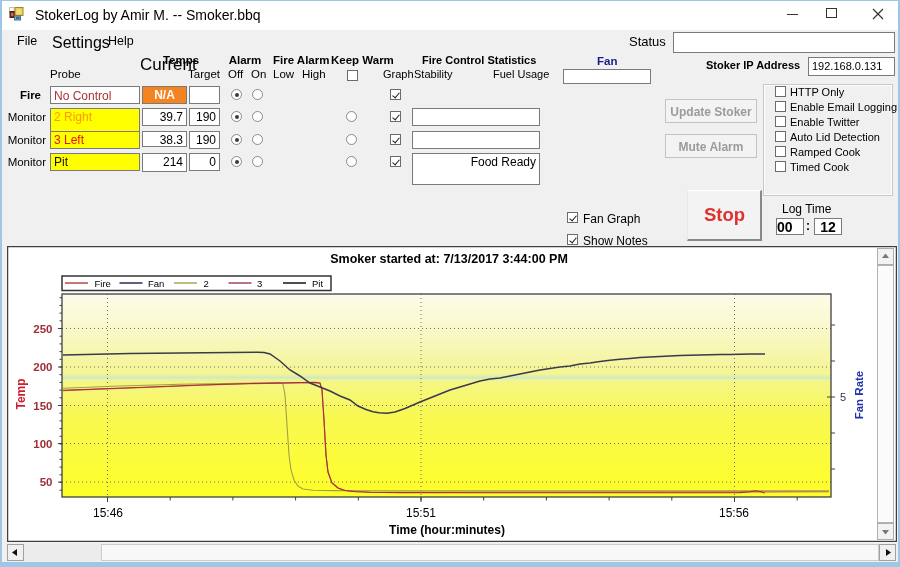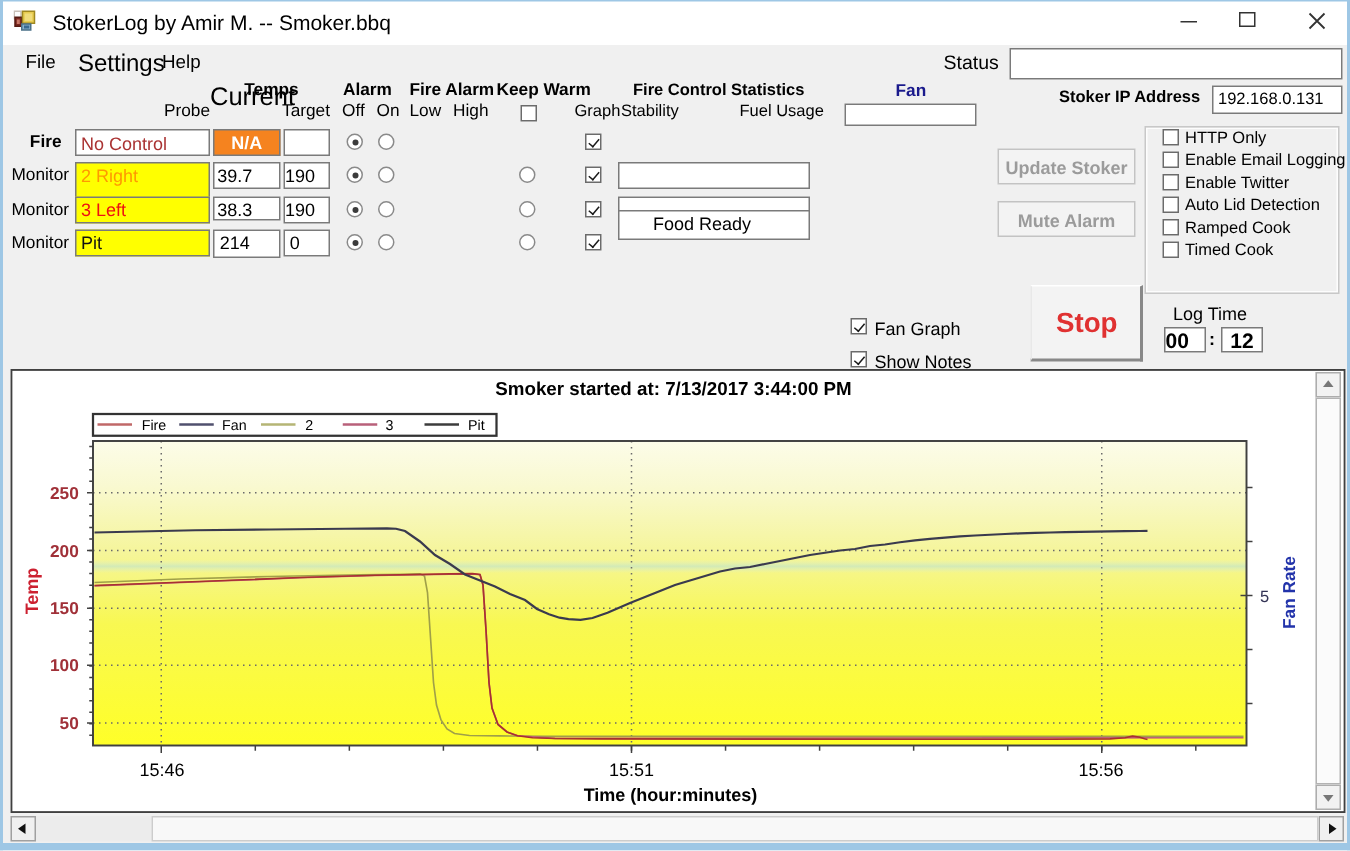--- a/index.html
+++ b/index.html
@@ -11,21 +11,21 @@
 #titlebar { left:0; top:0; width:900px; height:30px; background:#fff; }
 #title { left:35px; top:7px; font-size:14px; }
 
 .tb { background:#fff; border:1px solid #7a7a7a; }
 
 .radio { width:11px; height:11px; border-radius:50%; background:#fff; border:1px solid #8a8a8a; }
 .radio.on::after { content:""; position:absolute; left:2.5px; top:2.5px; width:4px; height:4px; border-radius:50%; background:#3c3c3c; }
 
 .cb { width:11px; height:11px; background:#fff; border:1px solid #6b6b6b; }
 .cb.ck::after { content:""; position:absolute; left:2.5px; top:0.5px; width:3px; height:6px; border:solid #1a1a1a; border-width:0 1.5px 1.5px 0; transform:rotate(40deg); }
-.val { text-align:center; padding-right:16px; padding-top:1px; }
+.val { text-align:right; padding-right:3px; padding-top:1px; }
 .dbtn { background:#f3f3f3; border:1px solid #c3c3c3; color:#9b9b9b; font-weight:bold; text-align:center; }
 </style>
 </head>
 <body>
 
 <div class="abs" id="titlebar"></div>
 <svg class="abs" style="left:9px;top:6px" width="17" height="17">
   <rect x="0.5" y="1.5" width="4.5" height="5" fill="#fdfdfd" stroke="#c8c0b8"></rect>
   <rect x="1" y="5.5" width="4.5" height="6" fill="#7a2820" stroke="#551a12"></rect>
   <rect x="2.2" y="7" width="2" height="3" fill="#c87868"></rect>
@@ -39,21 +39,21 @@
 <div class="abs" style="left:826px;top:8px;width:11px;height:10px;border:1px solid #333"></div>
 <svg class="abs" style="left:872px;top:8px" width="12" height="12">
     <path d="M1 1 L11 11 M11 1 L1 11" stroke="#333" stroke-width="1.2"></path>
   </svg>
 
 <div class="abs" style="left:17px;top:34px;font-size:12.5px">File</div>
 <div class="abs" style="left:52px;top:34px;font-size:16px">Settings</div>
 <div class="abs" style="left:108px;top:34px;font-size:12.5px">Help</div>
 
 <div class="abs b" style="left:142px;top:54px;width:78px;text-align:center;font-size:11.5px">Temps</div>
-<div class="abs" style="left:50px;top:68px;width:90px;text-align:right;font-size:11.5px">Probe</div>
+<div class="abs" style="left:50px;top:68px;width:90px;text-align:left;font-size:11.5px">Probe</div>
 <div class="abs" style="left:140px;top:55px;width:44px;text-align:left;font-size:17px">Current</div>
 <div class="abs" style="left:184px;top:68px;width:36px;text-align:right;font-size:11.5px">Target</div>
 <div class="abs b" style="left:225px;top:54px;width:40px;text-align:center;font-size:11.5px">Alarm</div>
 <div class="abs" style="left:228px;top:68px;font-size:11.5px">Off</div>
 <div class="abs" style="left:251px;top:68px;font-size:11.5px">On</div>
 <div class="abs b" style="left:273px;top:54px;font-size:11.5px">Fire Alarm</div>
 <div class="abs" style="left:273px;top:68px;font-size:11.5px">Low</div>
 <div class="abs" style="left:302px;top:68px;font-size:11.5px">High</div>
 <div class="abs b" style="left:331px;top:54px;font-size:11.5px">Keep Warm</div>
 <div class="abs cb" style="left:347px;top:70px"></div>
@@ -94,21 +94,21 @@
 <div class="abs cb ck" style="left:390px;top:134px"></div>
 <div class="abs tb" style="left:412px;top:131px;width:128px;height:18px"></div>
 
 <div class="abs" style="left:50px;top:153px;width:90px;height:18px;background:#ffff00;border:1px solid #7a7a7a;color:#111;padding:1px 0 0 3px">Pit</div>
 <div class="abs tb val" style="left:142px;top:153px;width:45px;height:19px">214</div>
 <div class="abs tb val" style="left:189px;top:153px;width:31px;height:18px">0</div>
 <div class="abs radio on" style="left:231px;top:156px"></div>
 <div class="abs radio" style="left:252px;top:156px"></div>
 <div class="abs radio" style="left:346px;top:156px"></div>
 <div class="abs cb ck" style="left:390px;top:156px"></div>
-<div class="abs tb val" style="left:412px;top:140px;width:128px;height:20px">Food Ready</div>
+<div class="abs tb val" style="left:412px;top:153px;width:128px;height:32px">Food Ready</div>
 
 <div class="abs" style="left:629px;top:34px;font-size:13px">Status</div>
 <div class="abs tb" style="left:673px;top:32px;width:222px;height:21px"></div>
 <div class="abs b" style="left:706px;top:59px;font-size:11px">Stoker IP Address</div>
 <div class="abs tb" style="left:808px;top:57px;width:87px;height:19px;padding:2px 0 0 3px;font-size:11px">192.168.0.131</div>
 
 <div class="abs" style="left:763px;top:84px;width:130px;height:112px;border:1px solid #c8c8c8;box-shadow:inset 0 0 0 1px #fdfdfd"></div>
 <div class="abs cb" style="left:775px;top:86px"></div>
 <div class="abs" style="left:790px;top:86px;font-size:11px;white-space:nowrap">HTTP Only</div>
 <div class="abs cb" style="left:775px;top:101px"></div>

